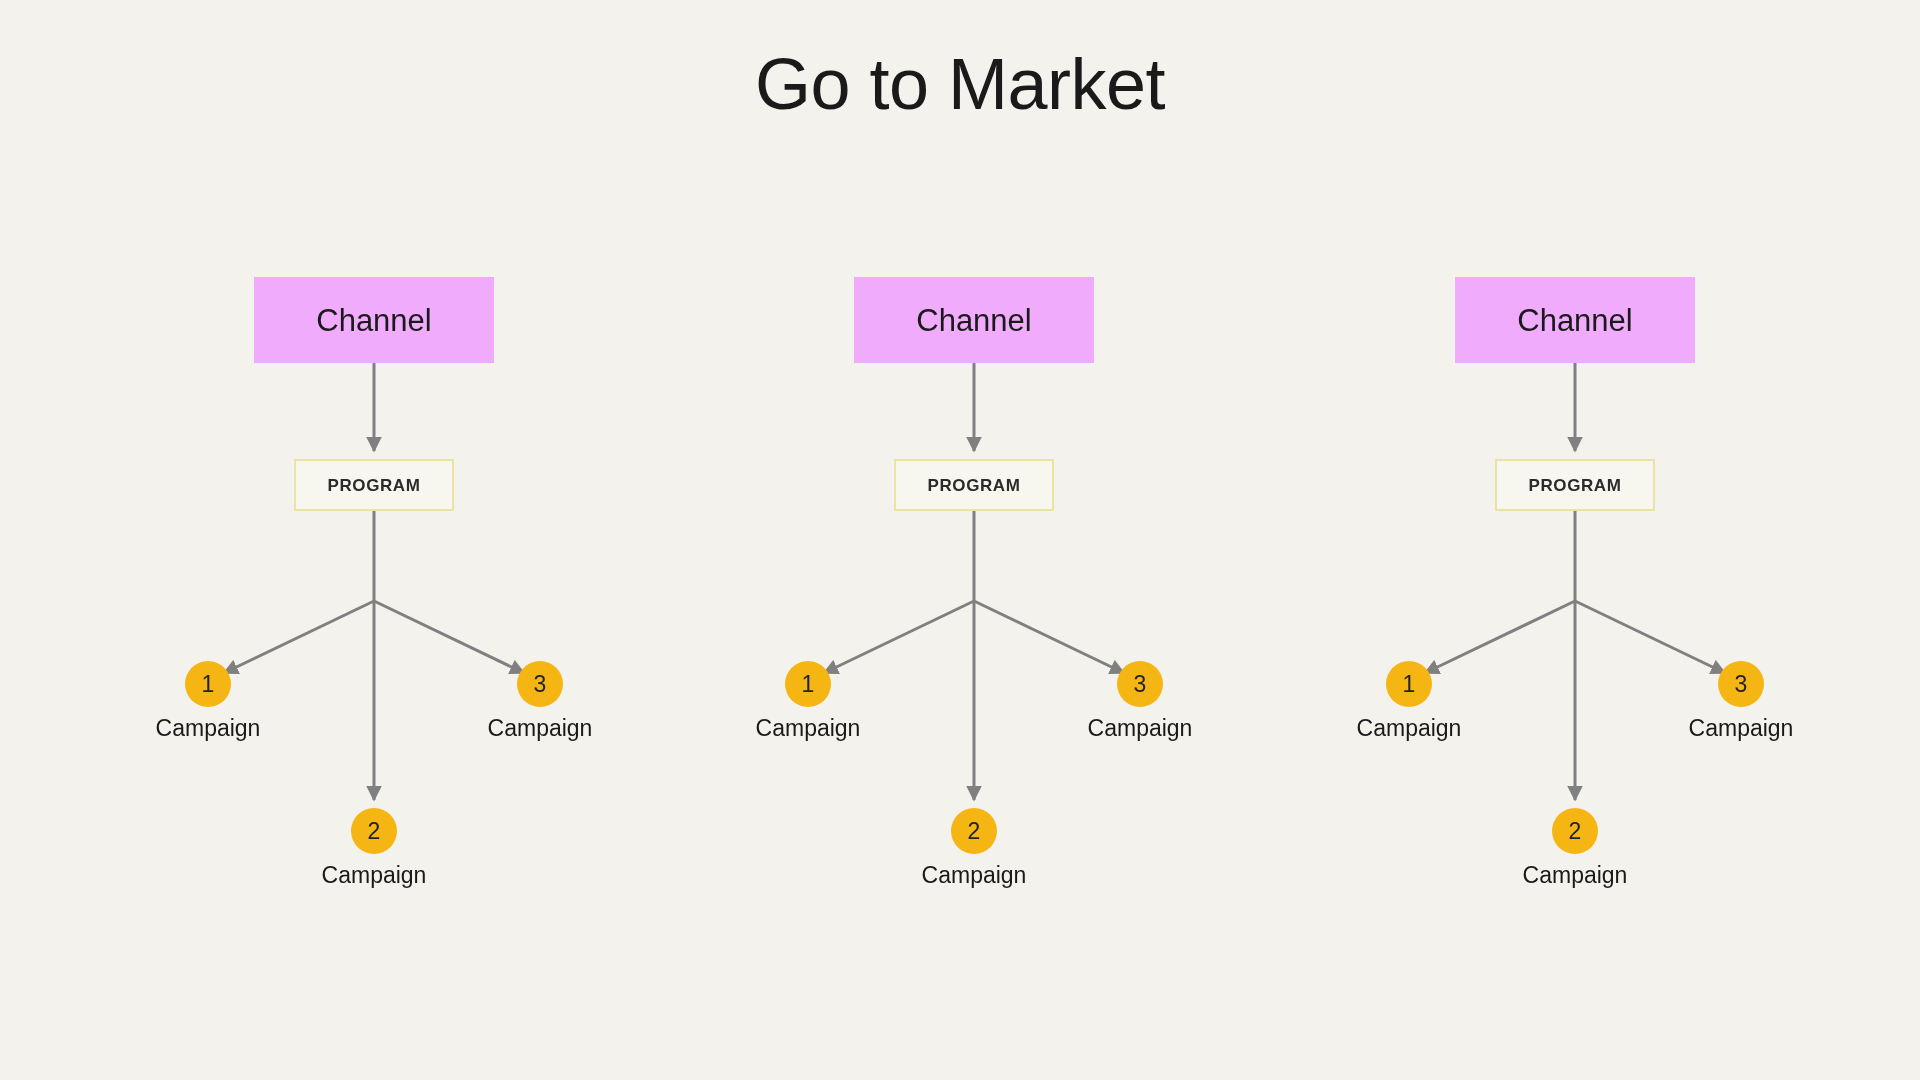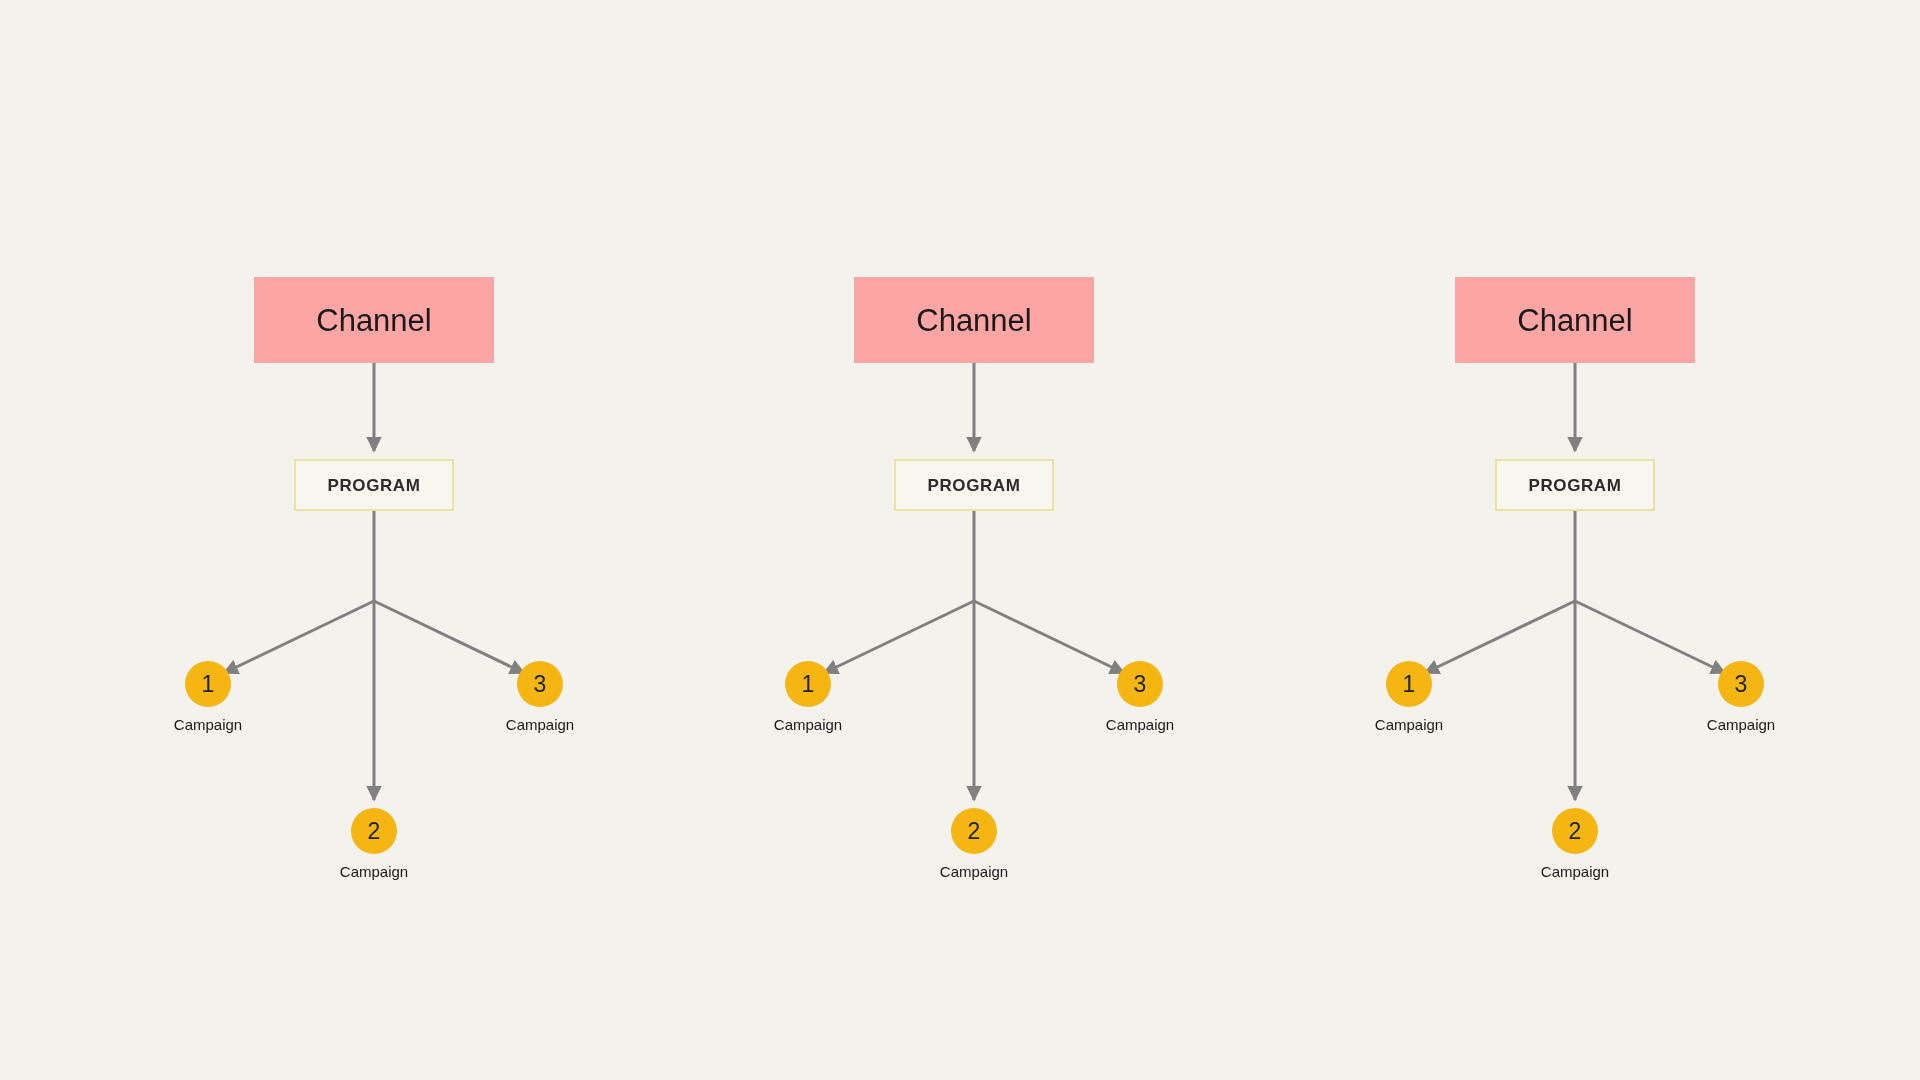--- a/index.html
+++ b/index.html
@@ -39,21 +39,21 @@
     top: 0;
     width: 600px;
     height: 1080px;
   }
   .channel-box {
     position: absolute;
     top: 277px;
     left: 180px;
     width: 240px;
     height: 86px;
-    background: #fca5a5;
+    background: #f0abfc;
     display: flex;
     align-items: center;
     justify-content: center;
     box-sizing: border-box;
   }
   .channel-label {
     font-size: 31px;
     color: #1A1A1A;
     font-weight: 400;
     line-height: 1;
@@ -102,34 +102,35 @@
     justify-content: center;
     box-sizing: border-box;
   }
   .circle-num {
     font-size: 23px;
     color: #20232A;
     line-height: 1;
   }
   .node-label {
     margin-top: 10px;
-    font-size: 15px;
+    font-size: 23px;
     color: #1A1A1A;
     line-height: 1;
     white-space: nowrap;
   }
   .node-1 { left: 44px;  top: 661px; }
   .node-3 { left: 376px; top: 661px; }
   .node-2 { left: 210px; top: 808px; }
 </style>
 </head>
 <body>
 
 <div id="slide">
 
+  <div id="page-title">Go to Market</div>
 
   <div class="cluster" style="left:74px;">
     <svg class="edges" viewBox="0 0 600 1080" width="600" height="1080">
       <defs>
         <marker id="arrow1" viewBox="0 0 10 10" refX="9" refY="5" markerWidth="5.2" markerHeight="5.2" orient="auto-start-reverse">
           <path d="M 0 0 L 10 5 L 0 10 z" fill="#808080"></path>
         </marker>
       </defs>
       <line x1="300" y1="363" x2="300" y2="451" stroke="#808080" stroke-width="3" marker-end="url(#arrow1)"></line>
       <line x1="300" y1="511" x2="300" y2="601" stroke="#808080" stroke-width="3"></line>

